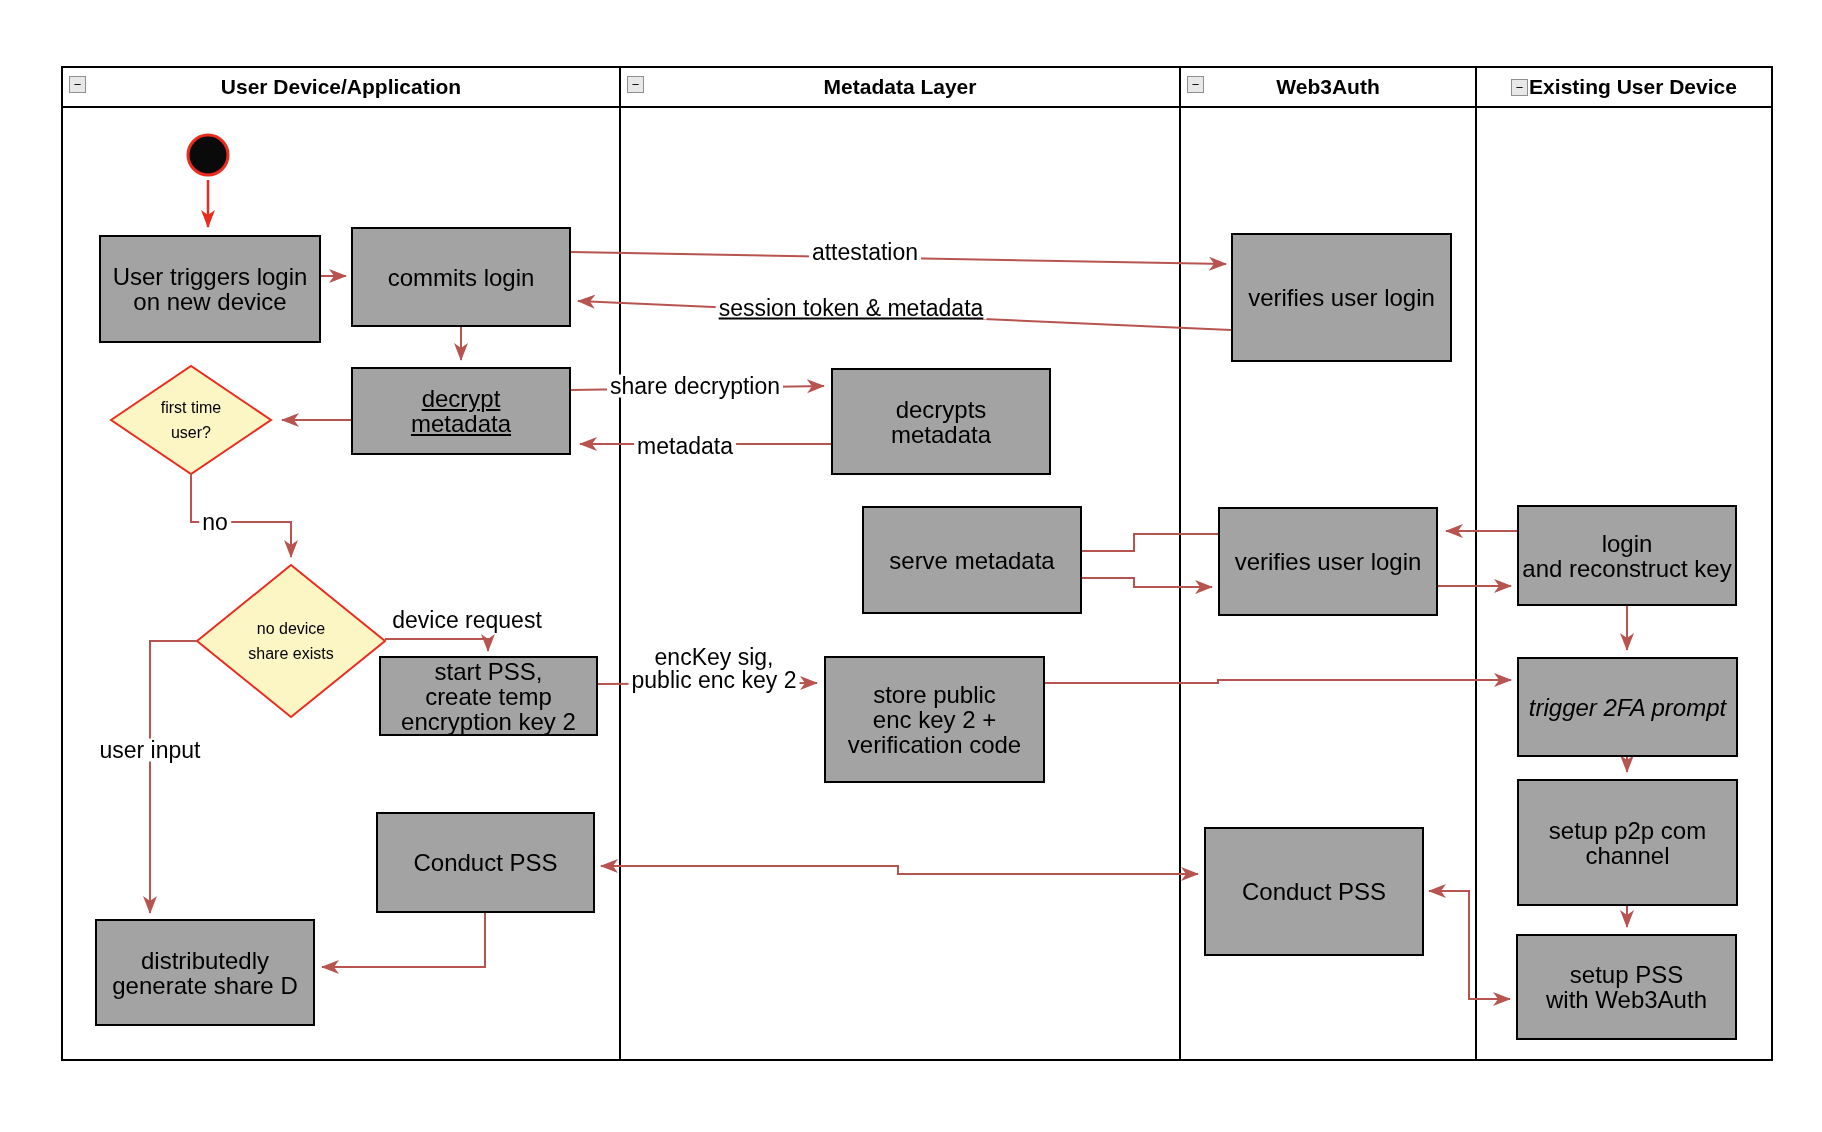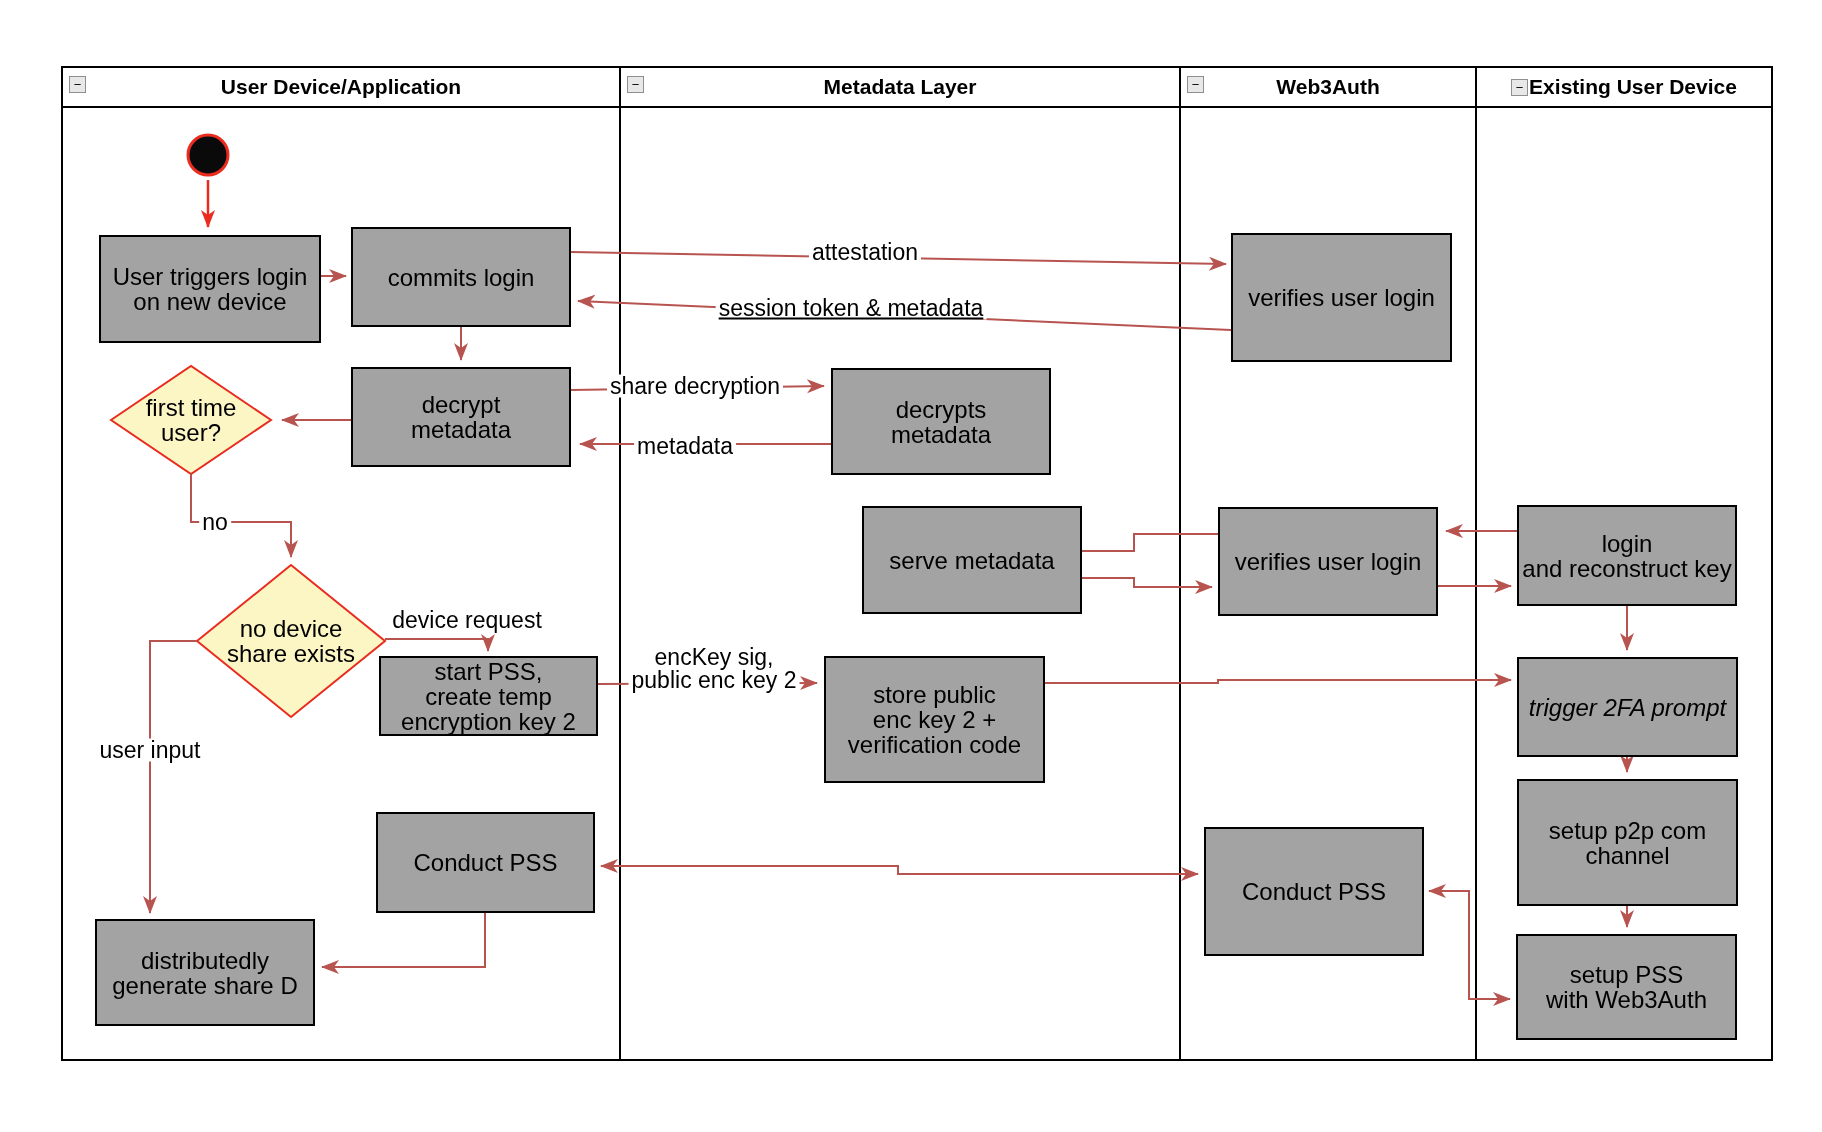--- a/index.html
+++ b/index.html
@@ -26,21 +26,21 @@
   .start-dot{fill:#0a0a0a;stroke:var(--highlight);stroke-width:3;}
 
   .node{
     position:absolute;z-index:1;background:#a3a3a3;border:2px solid var(--box-border);
     display:flex;align-items:center;justify-content:center;text-align:center;
     font-size:24px;line-height:25px;white-space:pre-line;box-sizing:border-box;
   }
   .ghost{ 
     position:absolute;z-index:1;background:transparent;border:none;
     display:flex;align-items:center;justify-content:center;text-align:center;
-    font-size:24px;line-height:25px;white-space:pre-line;
+    font-size:16px;line-height:25px;white-space:pre-line;
   }
   .edge-label{
     position:absolute;z-index:2;transform:translate(-50%,-50%);
     background:#ffffff;padding:0 3px;font-size:23px;line-height:23px;
     white-space:pre-line;text-align:center;
   }
   .lane-header{
     position:absolute;top:67px;height:40px;z-index:1;
     display:flex;align-items:center;justify-content:center;
     font-weight:bold;font-size:21px;
@@ -122,21 +122,21 @@
     <span>Web3Auth</span>
   </div>
   <div class="lane-header" style="left:1476px;width:296px;">
     <span class="collapse-inline">−</span>
     <span>Existing User Device</span>
   </div>
 
   <div class="node" style="left:99px;top:235px;width:222px;height:108px;">User triggers login
 on new device</div>
   <div class="node" style="left:351px;top:227px;width:220px;height:100px;">commits login</div>
-  <div class="node" style="left:351px;top:367px;width:220px;height:100px;">decrypt
+  <div class="node" style="left:351px;top:367px;width:220px;height:88px;text-decoration:underline;">decrypt
 metadata</div>
   <div class="node" style="left:379px;top:656px;width:219px;height:80px;">start PSS,
 create temp
 encryption key 2</div>
   <div class="node" style="left:376px;top:812px;width:219px;height:101px;">Conduct PSS</div>
   <div class="node" style="left:95px;top:919px;width:220px;height:107px;">distributedly
 generate share D</div>
 
   <div class="node" style="left:831px;top:368px;width:220px;height:107px;">decrypts
 metadata</div>

